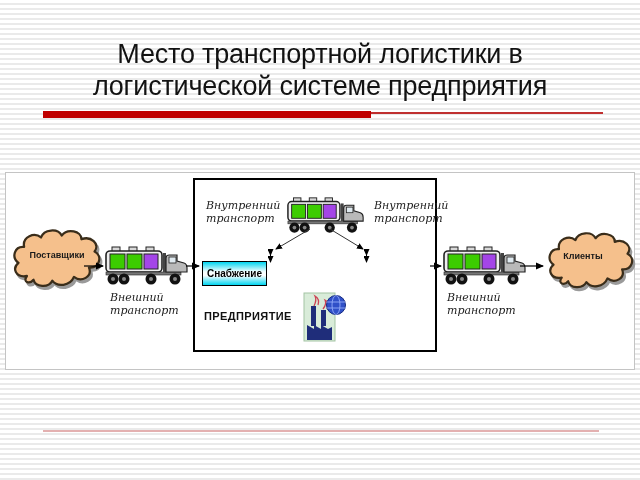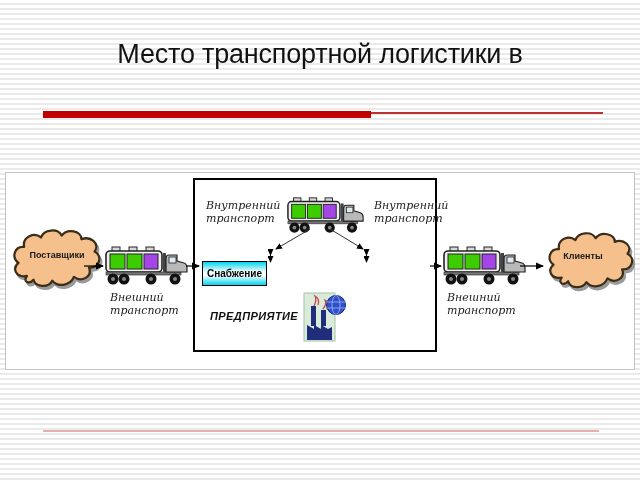--- a/index.html
+++ b/index.html
@@ -45,20 +45,21 @@
     font-size:11px;font-weight:bold;color:#111;letter-spacing:0.4px;
   }
 </style>
 </head>
 <body>
 
 <div class="slide">
 
   <div class="abs title">
     <span>Место транспортной логистики в</span>
+    <span>логистической системе предприятия</span>
   </div>
   <div class="abs accent-bar" style="background-color: rgb(192, 0, 0);"></div>
   <div class="abs accent-line" style="background-color: rgb(192, 48, 48);"></div>
 
   <div class="abs band"></div>
 
   <div class="abs center-box"></div>
 
   <div class="abs" style="left:10px;top:226px;width:94px;height:68px;">
     <svg class="cloud" width="94" height="68" viewBox="0 0 100 70">
@@ -154,21 +155,21 @@
   </div>
   <div class="abs script-label" style="left:447px;top:291px;width:70px;">
     <div>Внешний</div>
     <div>транспорт</div>
   </div>
 
   <div class="abs proc-box" style="left:202px;top:252px;width:63px;">
     <span>Снабжение</span>
   </div>
 
-  <div class="abs enterprise" style="left:210px;top:310px;font-style:italic;">ПРЕДПРИЯТИЕ</div>
+  <div class="abs enterprise" style="left:204px;top:310px;">ПРЕДПРИЯТИЕ</div>
 
   <svg class="abs" style="left:301px;top:290px;" width="46" height="55" viewBox="0 0 46 55">
     <rect x="3" y="3" width="31" height="48" fill="#d9ecd9" stroke="#a3c4a3" stroke-width="1"></rect>
     <path d="M13 16 q3 -6 1 -10 q5 3 3 9" fill="none" stroke="#cc4455" stroke-width="1.3"></path>
     <path d="M22 19 q4 -5 2 -9 q5 2 2 9" fill="none" stroke="#cc4455" stroke-width="1.3"></path>
     <rect x="10" y="16" width="5" height="20" fill="#1f2d7a"></rect>
     <rect x="20" y="20" width="5" height="16" fill="#1f2d7a"></rect>
     <path d="M6 40 L6 35 L13 39 L13 35 L20 39 L20 35 L27 39 L31 37 L31 50 L6 50 Z" fill="#1f2d7a"></path>
     <circle cx="35" cy="15" r="9.5" fill="#3050c8" stroke="#152a80" stroke-width="1"></circle>
     <ellipse cx="35" cy="15" rx="4" ry="9.5" fill="none" stroke="#9fb6ff" stroke-width="0.8"></ellipse>

